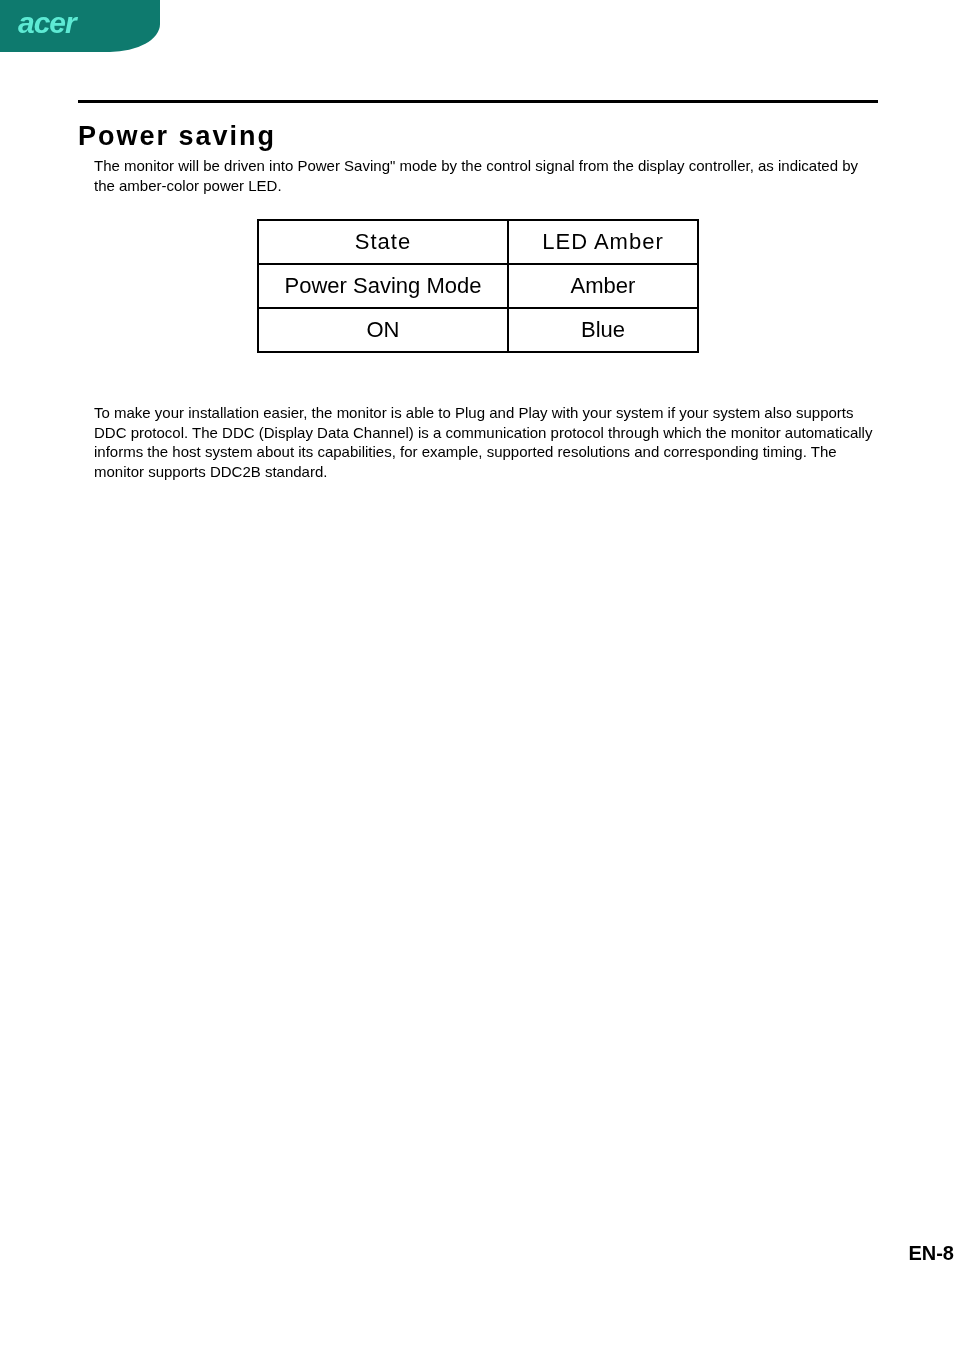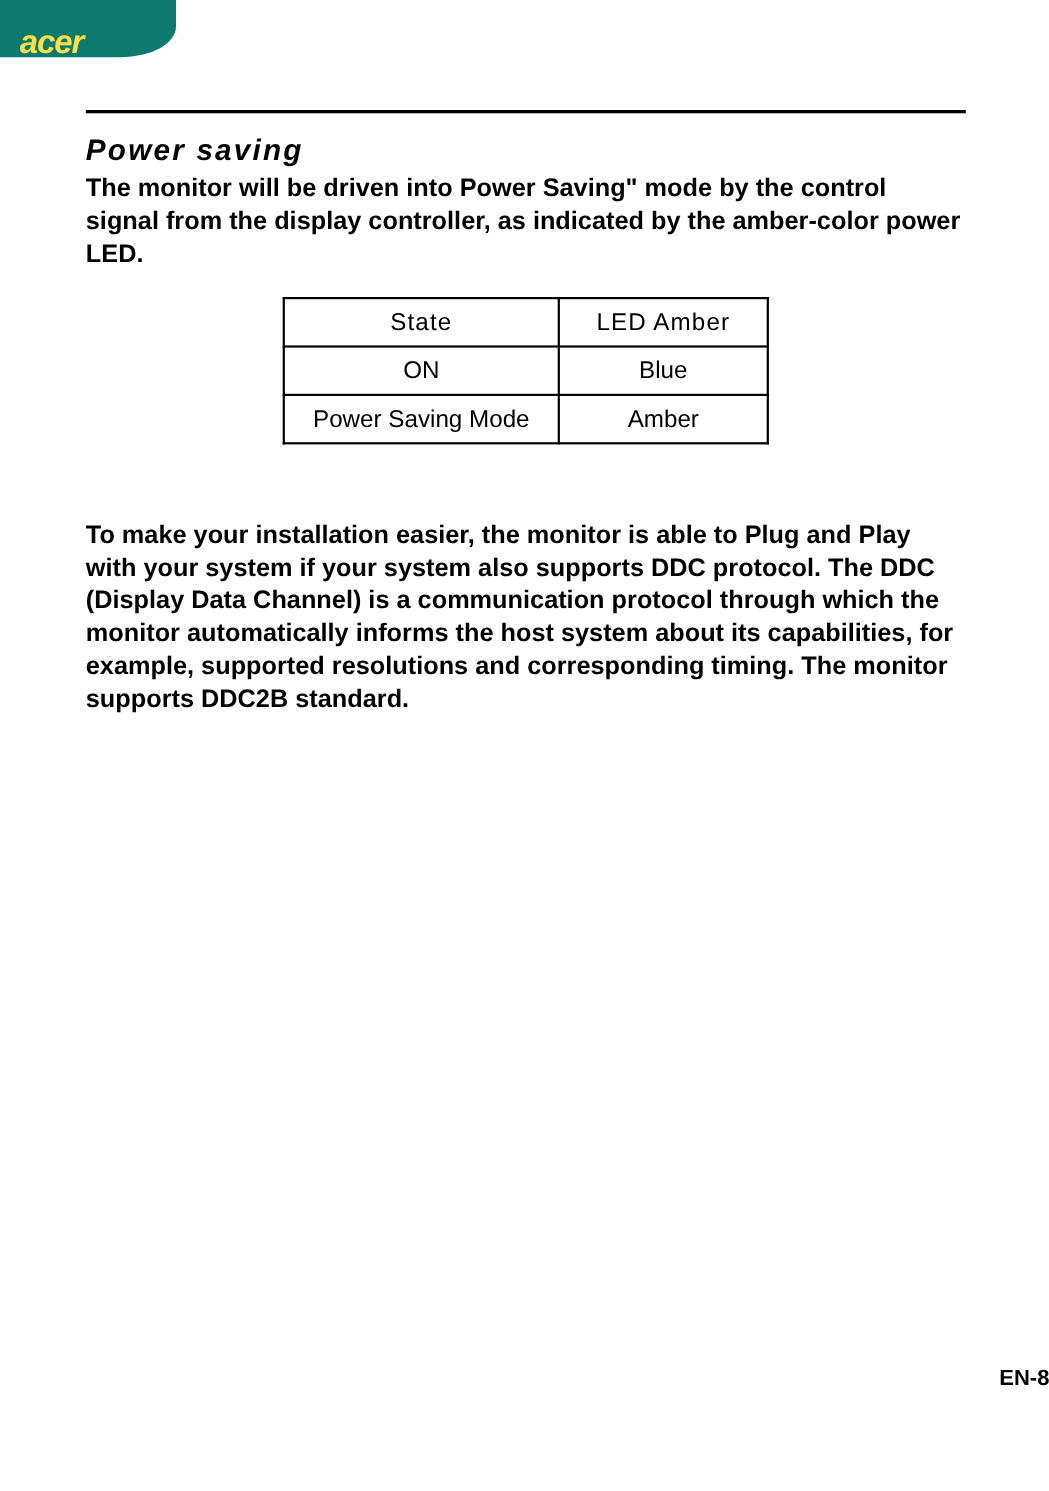--- a/index.html
+++ b/index.html
@@ -18,58 +18,56 @@
     left: 0;
     width: 160px;
     height: 52px;
     background: #0e7a6e;
     border-bottom-right-radius: 50px 28px;
   }
   .brand {
     position: absolute;
     top: 6px;
     left: 18px;
-    color: #fde047;
+    color: #5eead4;
     font-style: italic;
     font-weight: 700;
     font-size: 30px;
     letter-spacing: -1px;
     font-family: "Segoe UI", Arial, sans-serif;
-    margin-top: 16px;
   }
   .content {
     position: absolute;
     top: 100px;
     left: 78px;
     width: 800px;
   }
   .top-rule {
     border: none;
     border-top: 3px solid #000;
     margin: 0 0 18px 0;
   }
   .section-heading {
-    font-style: italic;
     font-weight: 600;
     font-size: 27px;
     letter-spacing: 2px;
     margin: 0 0 4px 0;
   }
   .body-text {
-    font-size: 23px;
+    font-size: 15px;
     line-height: 1.3;
-    margin: 0 0 24px 0;
-    font-weight: 700;
+    margin: 0 0 24px 16px;
+    font-weight: 400;
   }
   .justify {
     text-align: justify;
   }
   .state-table {
     border-collapse: collapse;
-    margin: 0 auto 34px auto;
+    margin: 0 auto 16px auto;
   }
   .state-table td, .state-table th {
     border: 2px solid #000;
     padding: 8px 24px;
     font-size: 22px;
     text-align: center;
     vertical-align: middle;
     font-weight: 400;
   }
   .state-table th {
@@ -101,26 +99,26 @@
   <h2 class="section-heading">Power saving</h2>
   <p class="body-text">The monitor will be driven into Power Saving" mode by the control signal from the display controller, as indicated by the amber-color power LED.</p>
 
   <table class="state-table">
     <tbody>
         <tr>
       <th class="col-state">State</th>
       <th class="col-led">LED Amber</th>
     </tr>
     <tr>
+      <td>Power Saving Mode</td>
+      <td>Amber</td>
+    </tr>
+    <tr>
       <td>ON</td>
       <td>Blue</td>
-    </tr>
-    <tr>
-      <td>Power Saving Mode</td>
-      <td>Amber</td>
     </tr>
   </tbody>
     </table>
 
 
   <div class="section-gap"></div>
 
   <p class="body-text">To make your installation easier, the monitor is able to Plug and Play with your system if your system also supports DDC protocol. The DDC (Display Data Channel) is a communication protocol through which the monitor automatically informs the host system  about its capabilities, for example, supported resolutions and corresponding timing. The monitor supports DDC2B standard.</p>
 </div>
 

